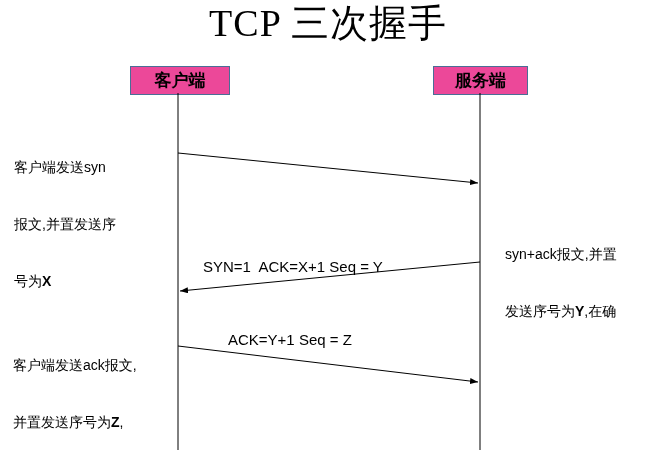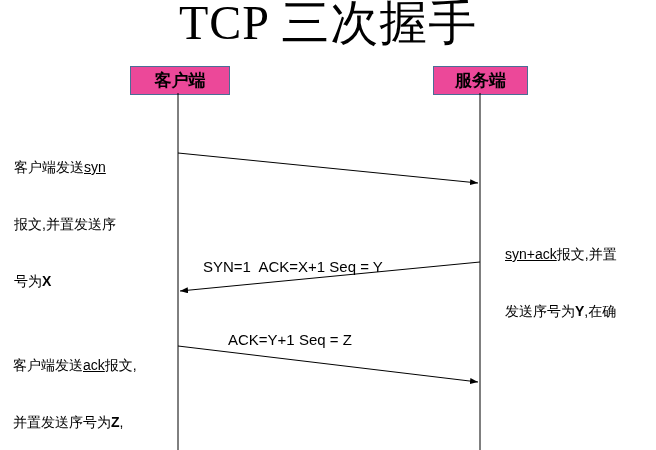--- a/index.html
+++ b/index.html
@@ -8,21 +8,21 @@
     width:656px;height:450px;
     background:#fff;
     font-family:"Liberation Sans", sans-serif;
     color:#000;
     overflow:hidden;
   }
   .title{
     position:absolute;top:0;left:0;width:656px;
     text-align:center;
     font-family:"Liberation Serif", serif;
-    font-size:48px;line-height:46px;
+    font-size:38px;line-height:46px;
     letter-spacing:1px;
   }
   .actor-box{
     position:absolute;
     background:#ec4899;
     border:1px solid #4a6e96;
     display:flex;align-items:center;justify-content:center;
     font-size:17px;font-weight:bold;
   }
   .actor-client{left:130px;top:66px;width:98px;height:27px;}
@@ -37,21 +37,21 @@
   .msg-3{left:228px;top:331px;}
   .note{
     position:absolute;
     font-size:14px;line-height:19px;
     white-space:pre;
   }
   .note-left-top{left:14px;top:120px;}
   .note-right{left:505px;top:207px;}
   .note-left-bottom{left:13px;top:318px;}
   .note .line{display:block;}
-  .u{text-decoration:underline;}
+  .u{}
   .b{font-weight:bold;}
   svg.wires{position:absolute;left:0;top:0;}
   svg.wires line{stroke:#000;stroke-width:1;}
 </style>
 </head>
 <body>
 
 <div class="canvas">
 
   <div class="title">TCP 三次握手</div>

